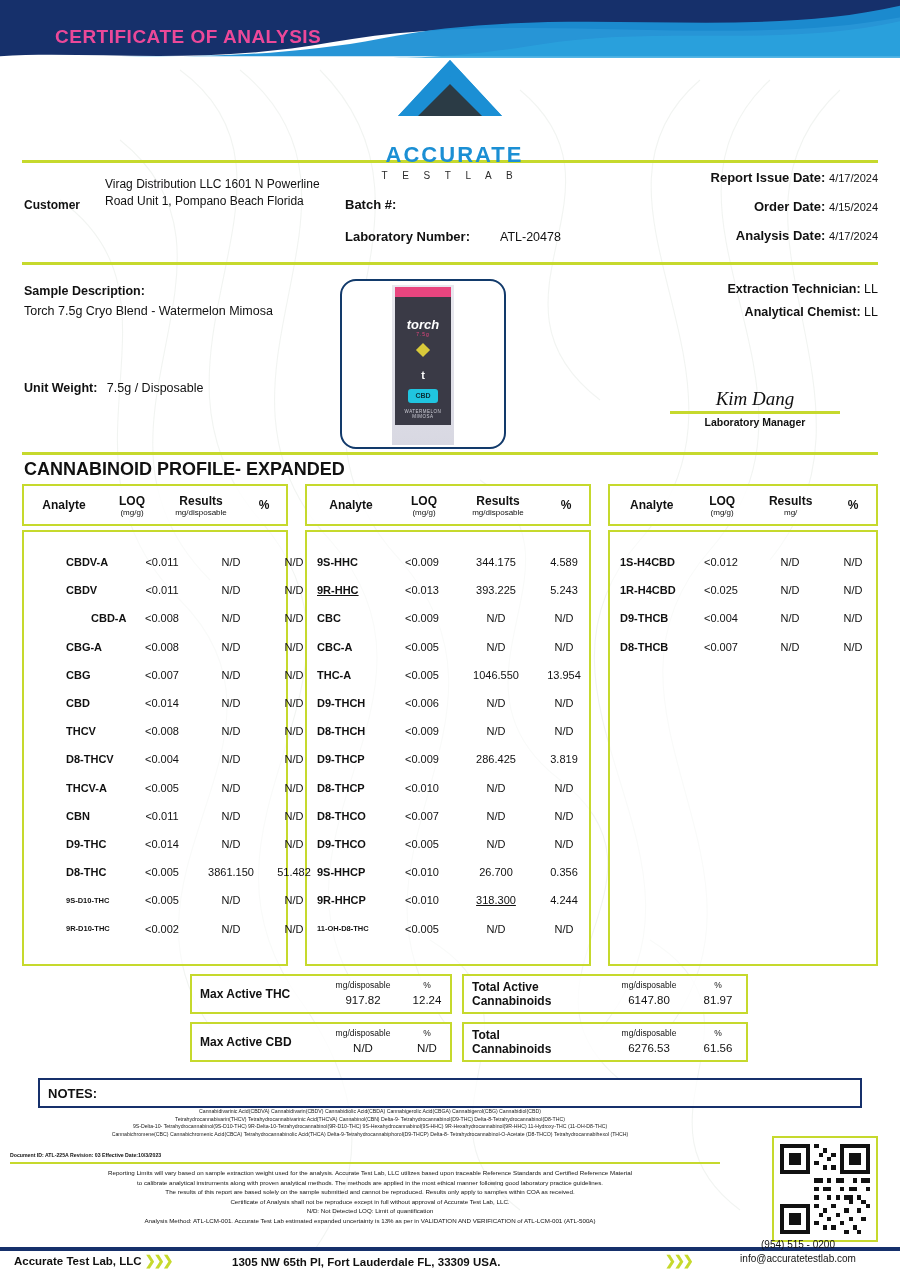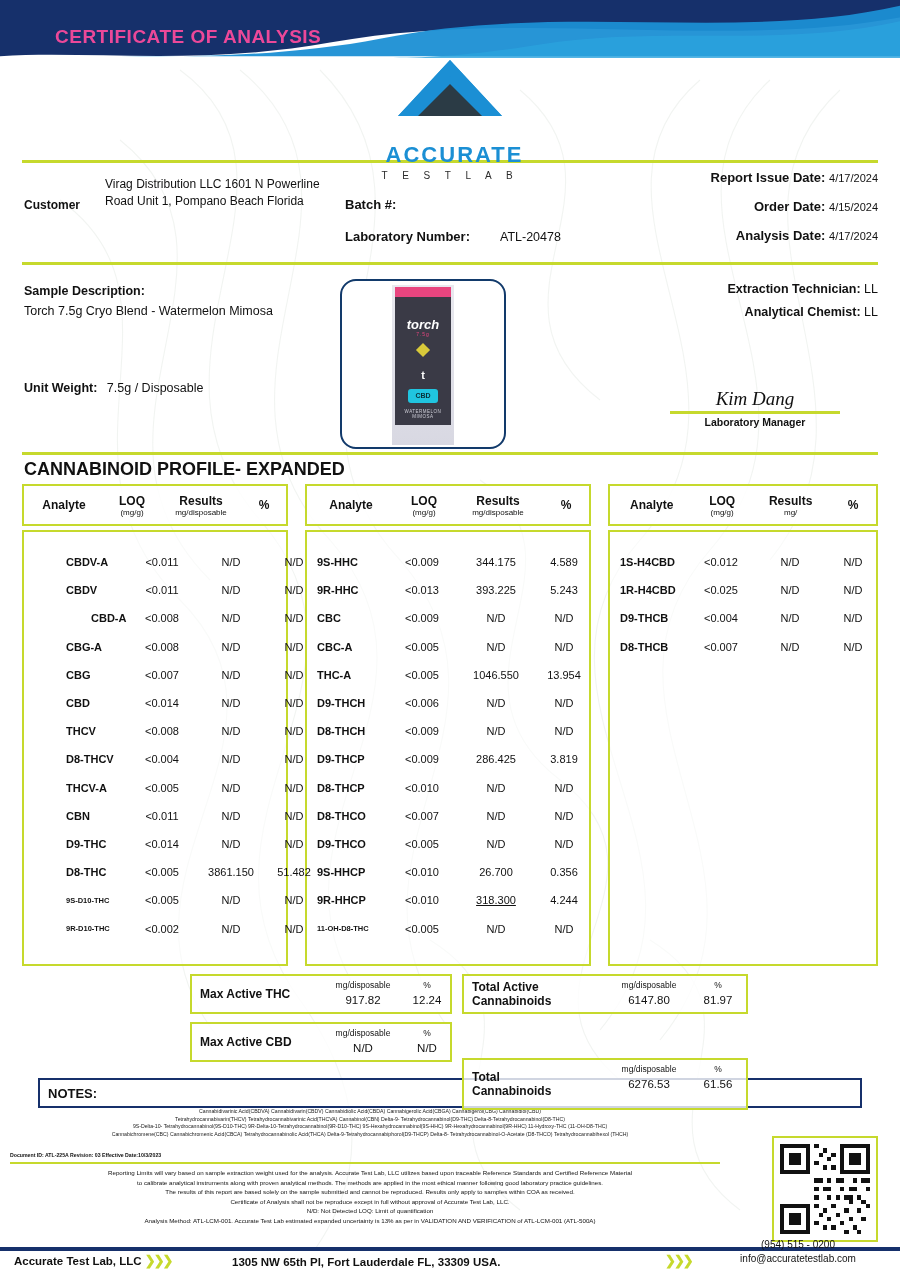--- a/index.html
+++ b/index.html
@@ -333,21 +333,21 @@
     </div>
   </div>
   <div class="rows" id="rows2" style="left:305px; top:548px; width:286px;">
       <div class="row">
         <div class="c-analyte" style="width: 88px;">9S-HHC</div>
         <div class="c-mid" style="width: 58px;">&lt;0.009</div>
         <div class="c-mid" style="width: 90px;">344.175</div>
         <div class="c-mid" style="width: 46px;">4.589</div>
       </div>
       <div class="row">
-        <div class="c-analyte" style="width: 88px;">9R-HHC</div>
+        <div class="c-analyte" style="width: 88px; text-decoration: underline;">9R-HHC</div>
         <div class="c-mid" style="width: 58px;">&lt;0.013</div>
         <div class="c-mid" style="width: 90px;">393.225</div>
         <div class="c-mid" style="width: 46px;">5.243</div>
       </div>
       <div class="row">
         <div class="c-analyte" style="width: 88px;">CBC</div>
         <div class="c-mid" style="width: 58px;">&lt;0.009</div>
         <div class="c-mid" style="width: 90px;">N/D</div>
         <div class="c-mid" style="width: 46px;">N/D</div>
       </div>
@@ -473,21 +473,21 @@
 
   <div class="sumbox" style="left:462px; top:974px; width:286px; height:40px;">
     <div class="sum-lbl" style="white-space:pre-line;">Total Active
 Cannabinoids</div>
     <div class="sum-h" style="left:140px; top:4px; width:90px;">mg/disposable</div>
     <div class="sum-h" style="left:232px; top:4px; width:44px;">%</div>
     <div class="sum-v" style="left:140px; top:18px; width:90px;">6147.80</div>
     <div class="sum-v" style="left:232px; top:18px; width:44px;">81.97</div>
   </div>
 
-  <div class="sumbox" style="left:462px; top:1022px; width:286px; height:52px;margin-top:36px;">
+  <div class="sumbox" style="left:462px; top:1022px; width:286px; height:40px;">
     <div class="sum-lbl" style="white-space:pre-line;">Total
 Cannabinoids</div>
     <div class="sum-h" style="left:140px; top:4px; width:90px;">mg/disposable</div>
     <div class="sum-h" style="left:232px; top:4px; width:44px;">%</div>
     <div class="sum-v" style="left:140px; top:18px; width:90px;">6276.53</div>
     <div class="sum-v" style="left:232px; top:18px; width:44px;">61.56</div>
   </div>
 
   <div class="notes">
     <div class="notes-lbl">NOTES:</div>

